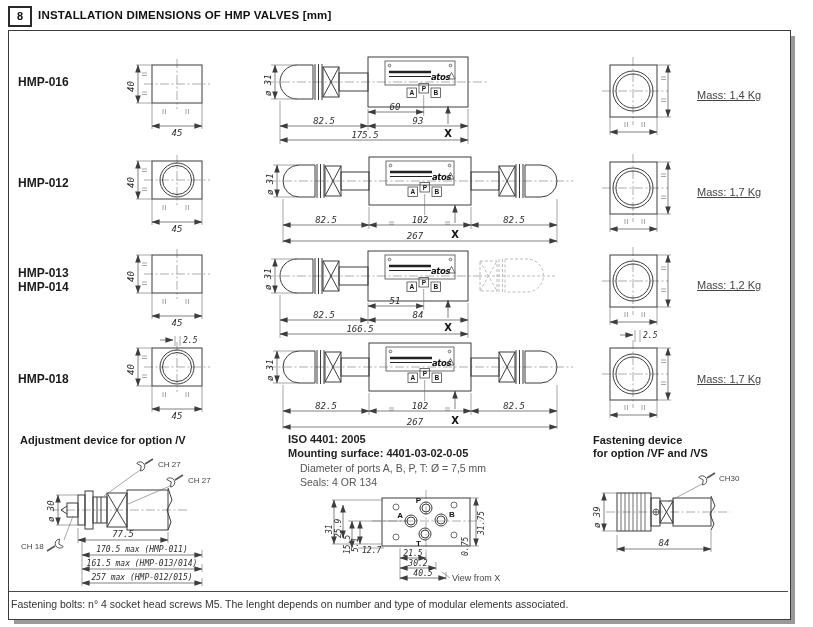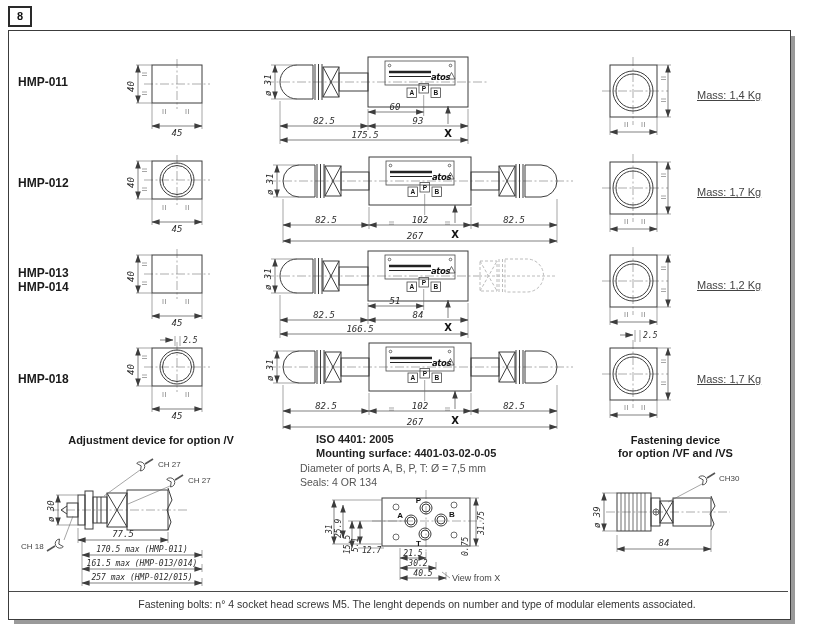--- a/index.html
+++ b/index.html
@@ -4,25 +4,25 @@
 <style>
   html,body{margin:0;padding:0;background:#fff;}
   .page{position:relative;width:813px;height:627px;background:#fff;font-family:"Liberation Sans",sans-serif;overflow:hidden;}
   svg.d{position:absolute;overflow:visible;}
   .mainbox{position:absolute;left:8px;top:30px;width:781px;height:588px;border:1px solid #3c3c3c;box-shadow:5px 5px 0 -1px #9a9a9a;}
   .divider{position:absolute;left:9px;top:591px;width:779px;height:1px;background:#4a4a4a;}
   .hdrnum{position:absolute;left:8px;top:6px;width:20px;height:17px;border:2px solid #2a2a2a;font:bold 11px "Liberation Sans",sans-serif;color:#111;text-align:center;line-height:17px;}
   .hdrtitle{position:absolute;left:38px;top:9px;font:bold 11.5px "Liberation Sans",sans-serif;color:#111;letter-spacing:.2px;}
   .model{position:absolute;left:18px;font:bold 12px "Liberation Sans",sans-serif;color:#1a1a1a;}
   .mass{position:absolute;left:697px;width:110px;font:11px "Liberation Sans",sans-serif;color:#444;text-decoration:underline;}
-  .sectitle{position:absolute;font:bold 11px "Liberation Sans",sans-serif;color:#1a1a1a;text-align:center;}
-  .isoline-b{position:absolute;left:316px;font:bold 11px "Liberation Sans",sans-serif;color:#222;}
+  .sectitle{position:absolute;font:bold 11px "Liberation Sans",sans-serif;color:#1a1a1a;text-align:left;}
+  .isoline-b{position:absolute;left:288px;font:bold 11px "Liberation Sans",sans-serif;color:#222;}
   .isoline-r{position:absolute;left:300px;font:10.5px "Liberation Sans",sans-serif;color:#555;}
   .note{position:absolute;left:462px;top:299px;width:126px;font:8.5px "Liberation Sans",sans-serif;color:#555;line-height:10.5px;}
-  .footer{position:absolute;left:32px;top:598px;width:770px;font:10.5px "Liberation Sans",sans-serif;color:#333;text-align:center;}
+  .footer{position:absolute;left:11px;top:598px;width:770px;font:10.5px "Liberation Sans",sans-serif;color:#333;}
   
   .ln{stroke:#3d3d3d;stroke-width:1;fill:none;}
   .lnthin{stroke:#4a4a4a;stroke-width:.8;fill:none;}
   .cl{stroke:#8a8a8a;stroke-width:.7;fill:none;stroke-dasharray:9 2.5 2 2.5;}
   .dim{stroke:#4a4a4a;stroke-width:.7;fill:none;}
   .ext{stroke:#6a6a6a;stroke-width:.6;fill:none;}
   .ghost{stroke:#bcbcbc;stroke-width:1;fill:none;stroke-dasharray:3 2;}
   .dt{font:italic 9px "DejaVu Sans Mono",monospace;fill:#2b2b2b;}
   .dts{font:italic 8px "DejaVu Sans Mono",monospace;fill:#2b2b2b;}
   .pl{font:bold 6.5px "Liberation Sans",sans-serif;fill:#111;}
@@ -126,23 +126,24 @@
       </symbol>
 
       <symbol id="wrench" overflow="visible">
         <path d="M1,13 L9,8" stroke="#555" stroke-width="1.6" fill="none"></path>
         <path d="M13.5,1 a4.6,4.6 0 1 0 3.8,7.6 l-4.5,-2.5 z" stroke="#555" stroke-width="1" fill="none"></path>
       </symbol>
     </defs>
   </svg>
 
   <div class="hdrnum">8</div>
+  <div class="hdrtitle">INSTALLATION DIMENSIONS OF HMP VALVES [mm]</div>
   <div class="mainbox"></div>
 
-  <div class="model" style="top:75px">HMP-011</div>
+  <div class="model" style="top:75px">HMP-016</div>
 
   <svg class="d" style="left:120px;top:57px" width="112" height="95">
     <use href="#sqplain"></use>
     <text class="dt" transform="translate(14,35) rotate(-90)">40</text>
     <text class="dt" text-anchor="middle" x="57" y="79">45</text>
   </svg>
 
   <svg class="d" style="left:255px;top:52px" width="330" height="102">
     <use href="#valve1"></use>
     <text class="atos" x="176" y="27.5">atos</text>

